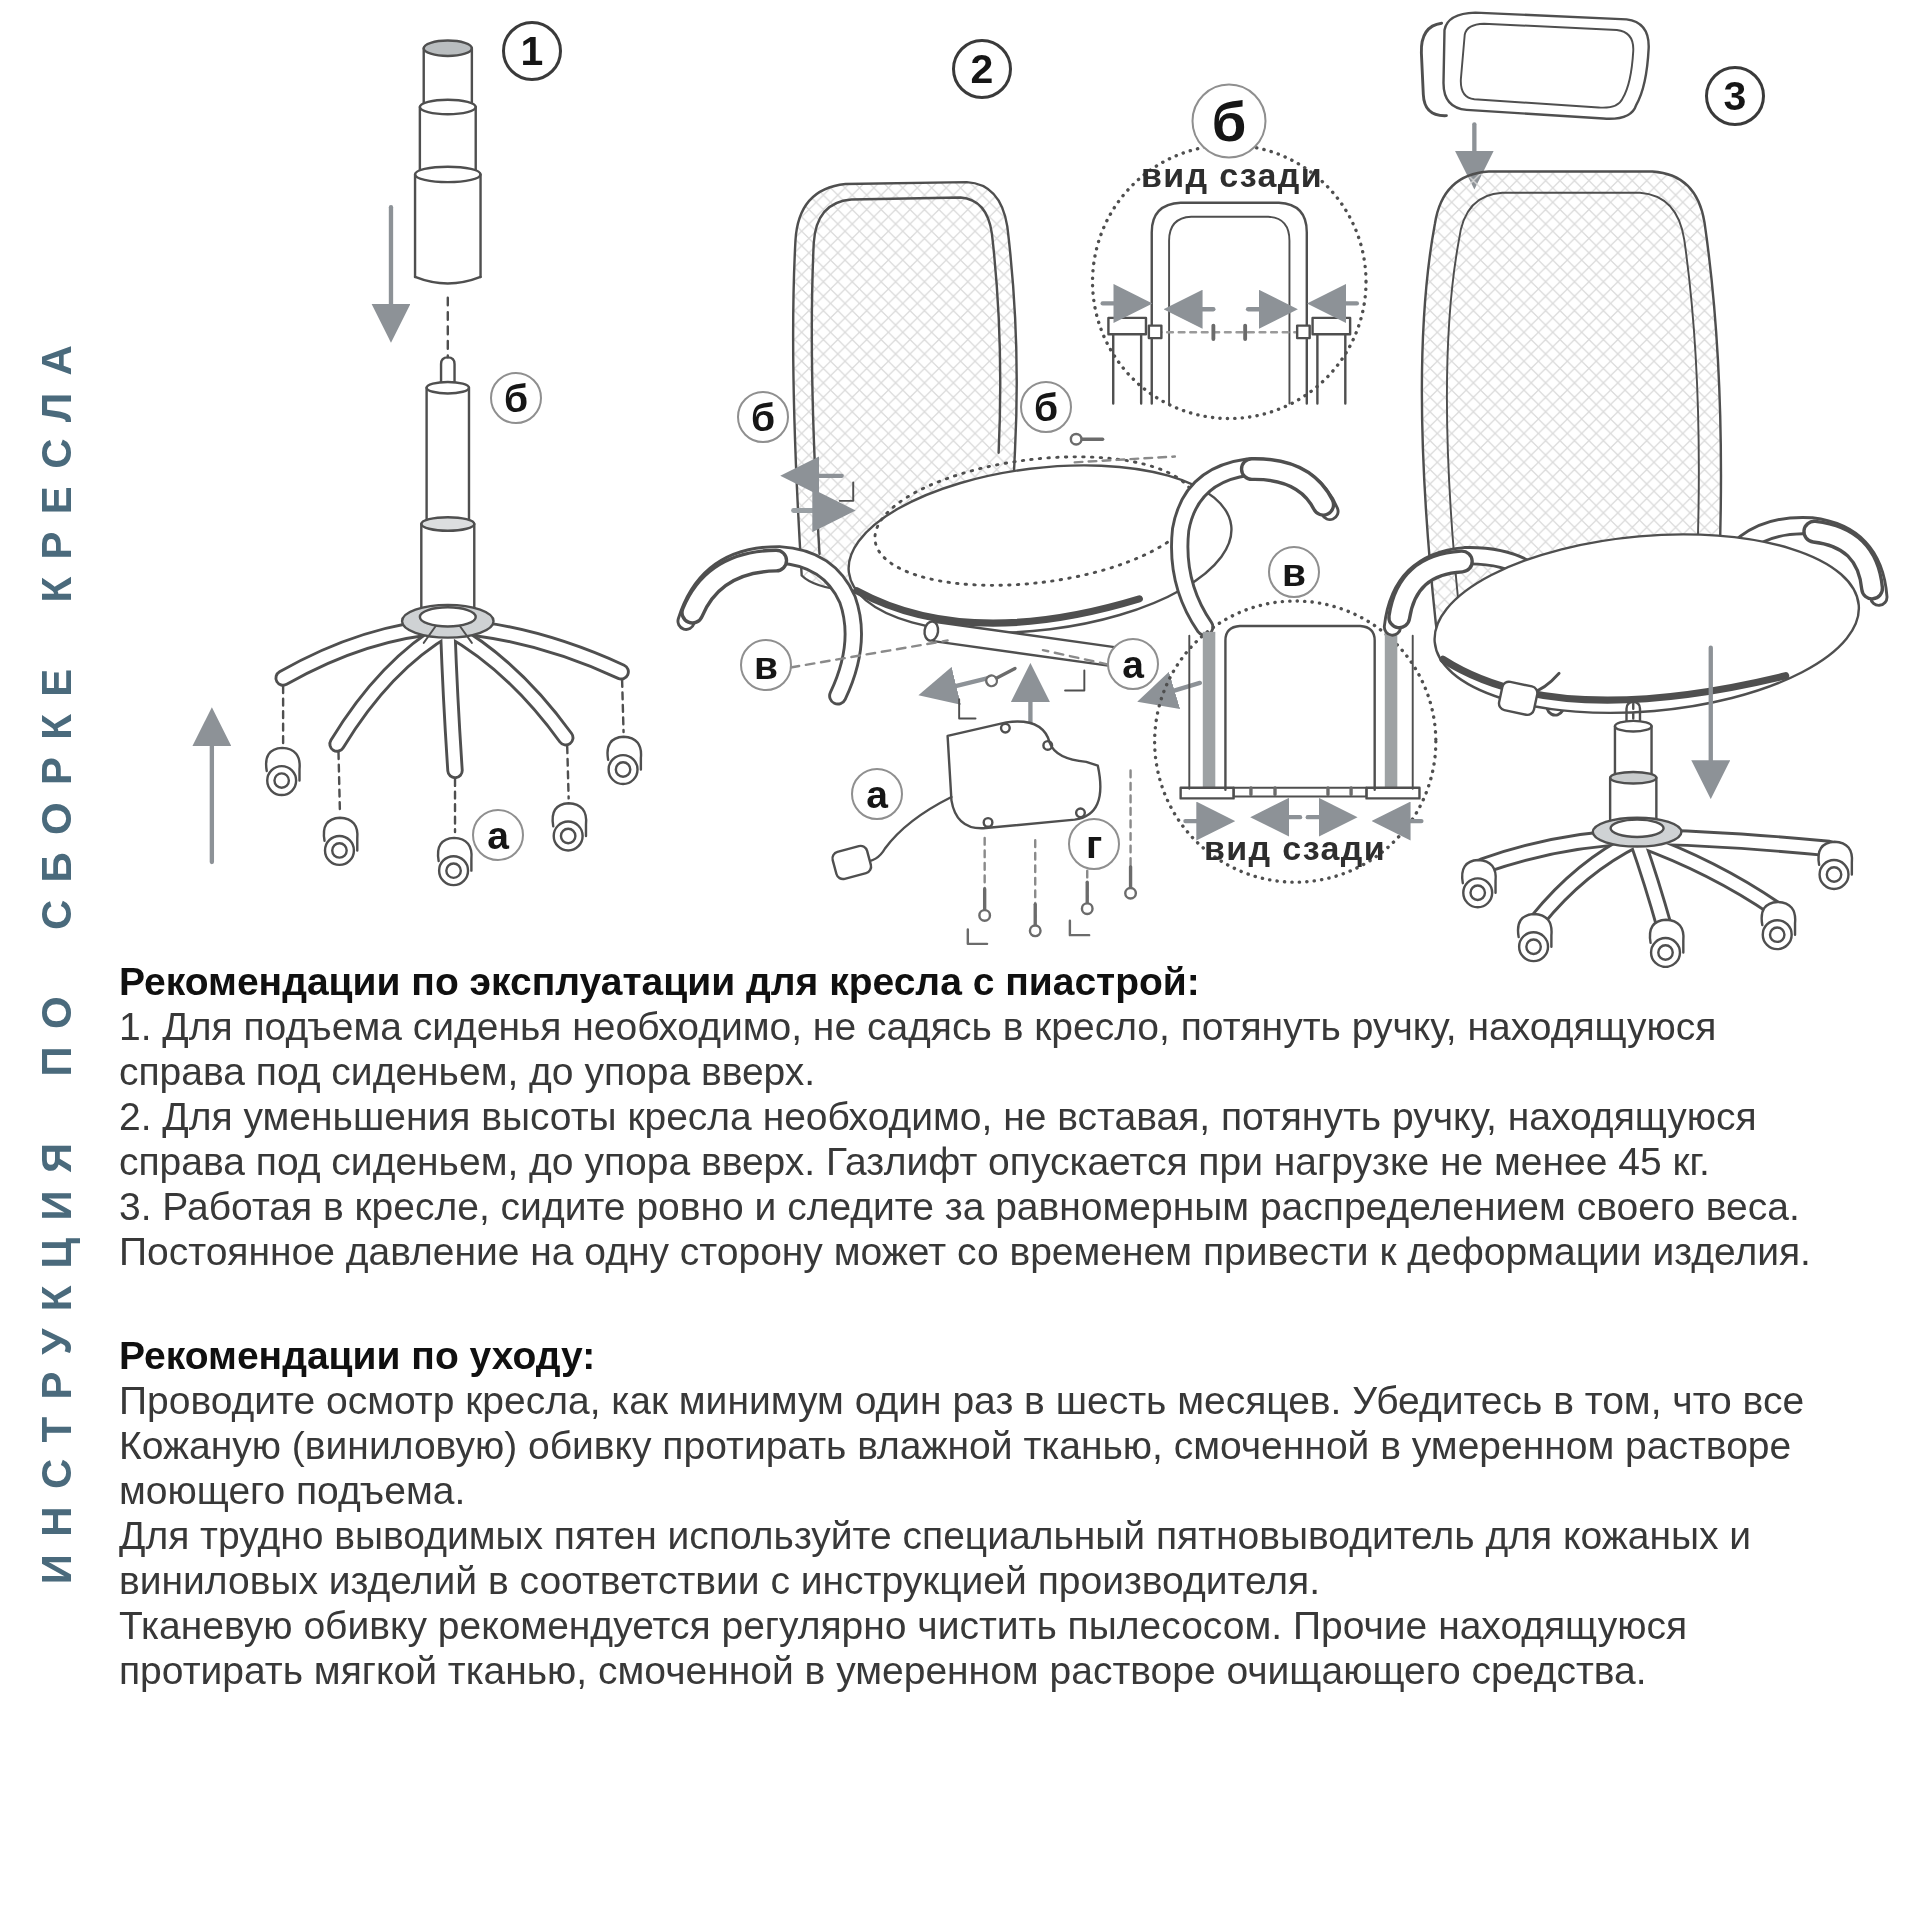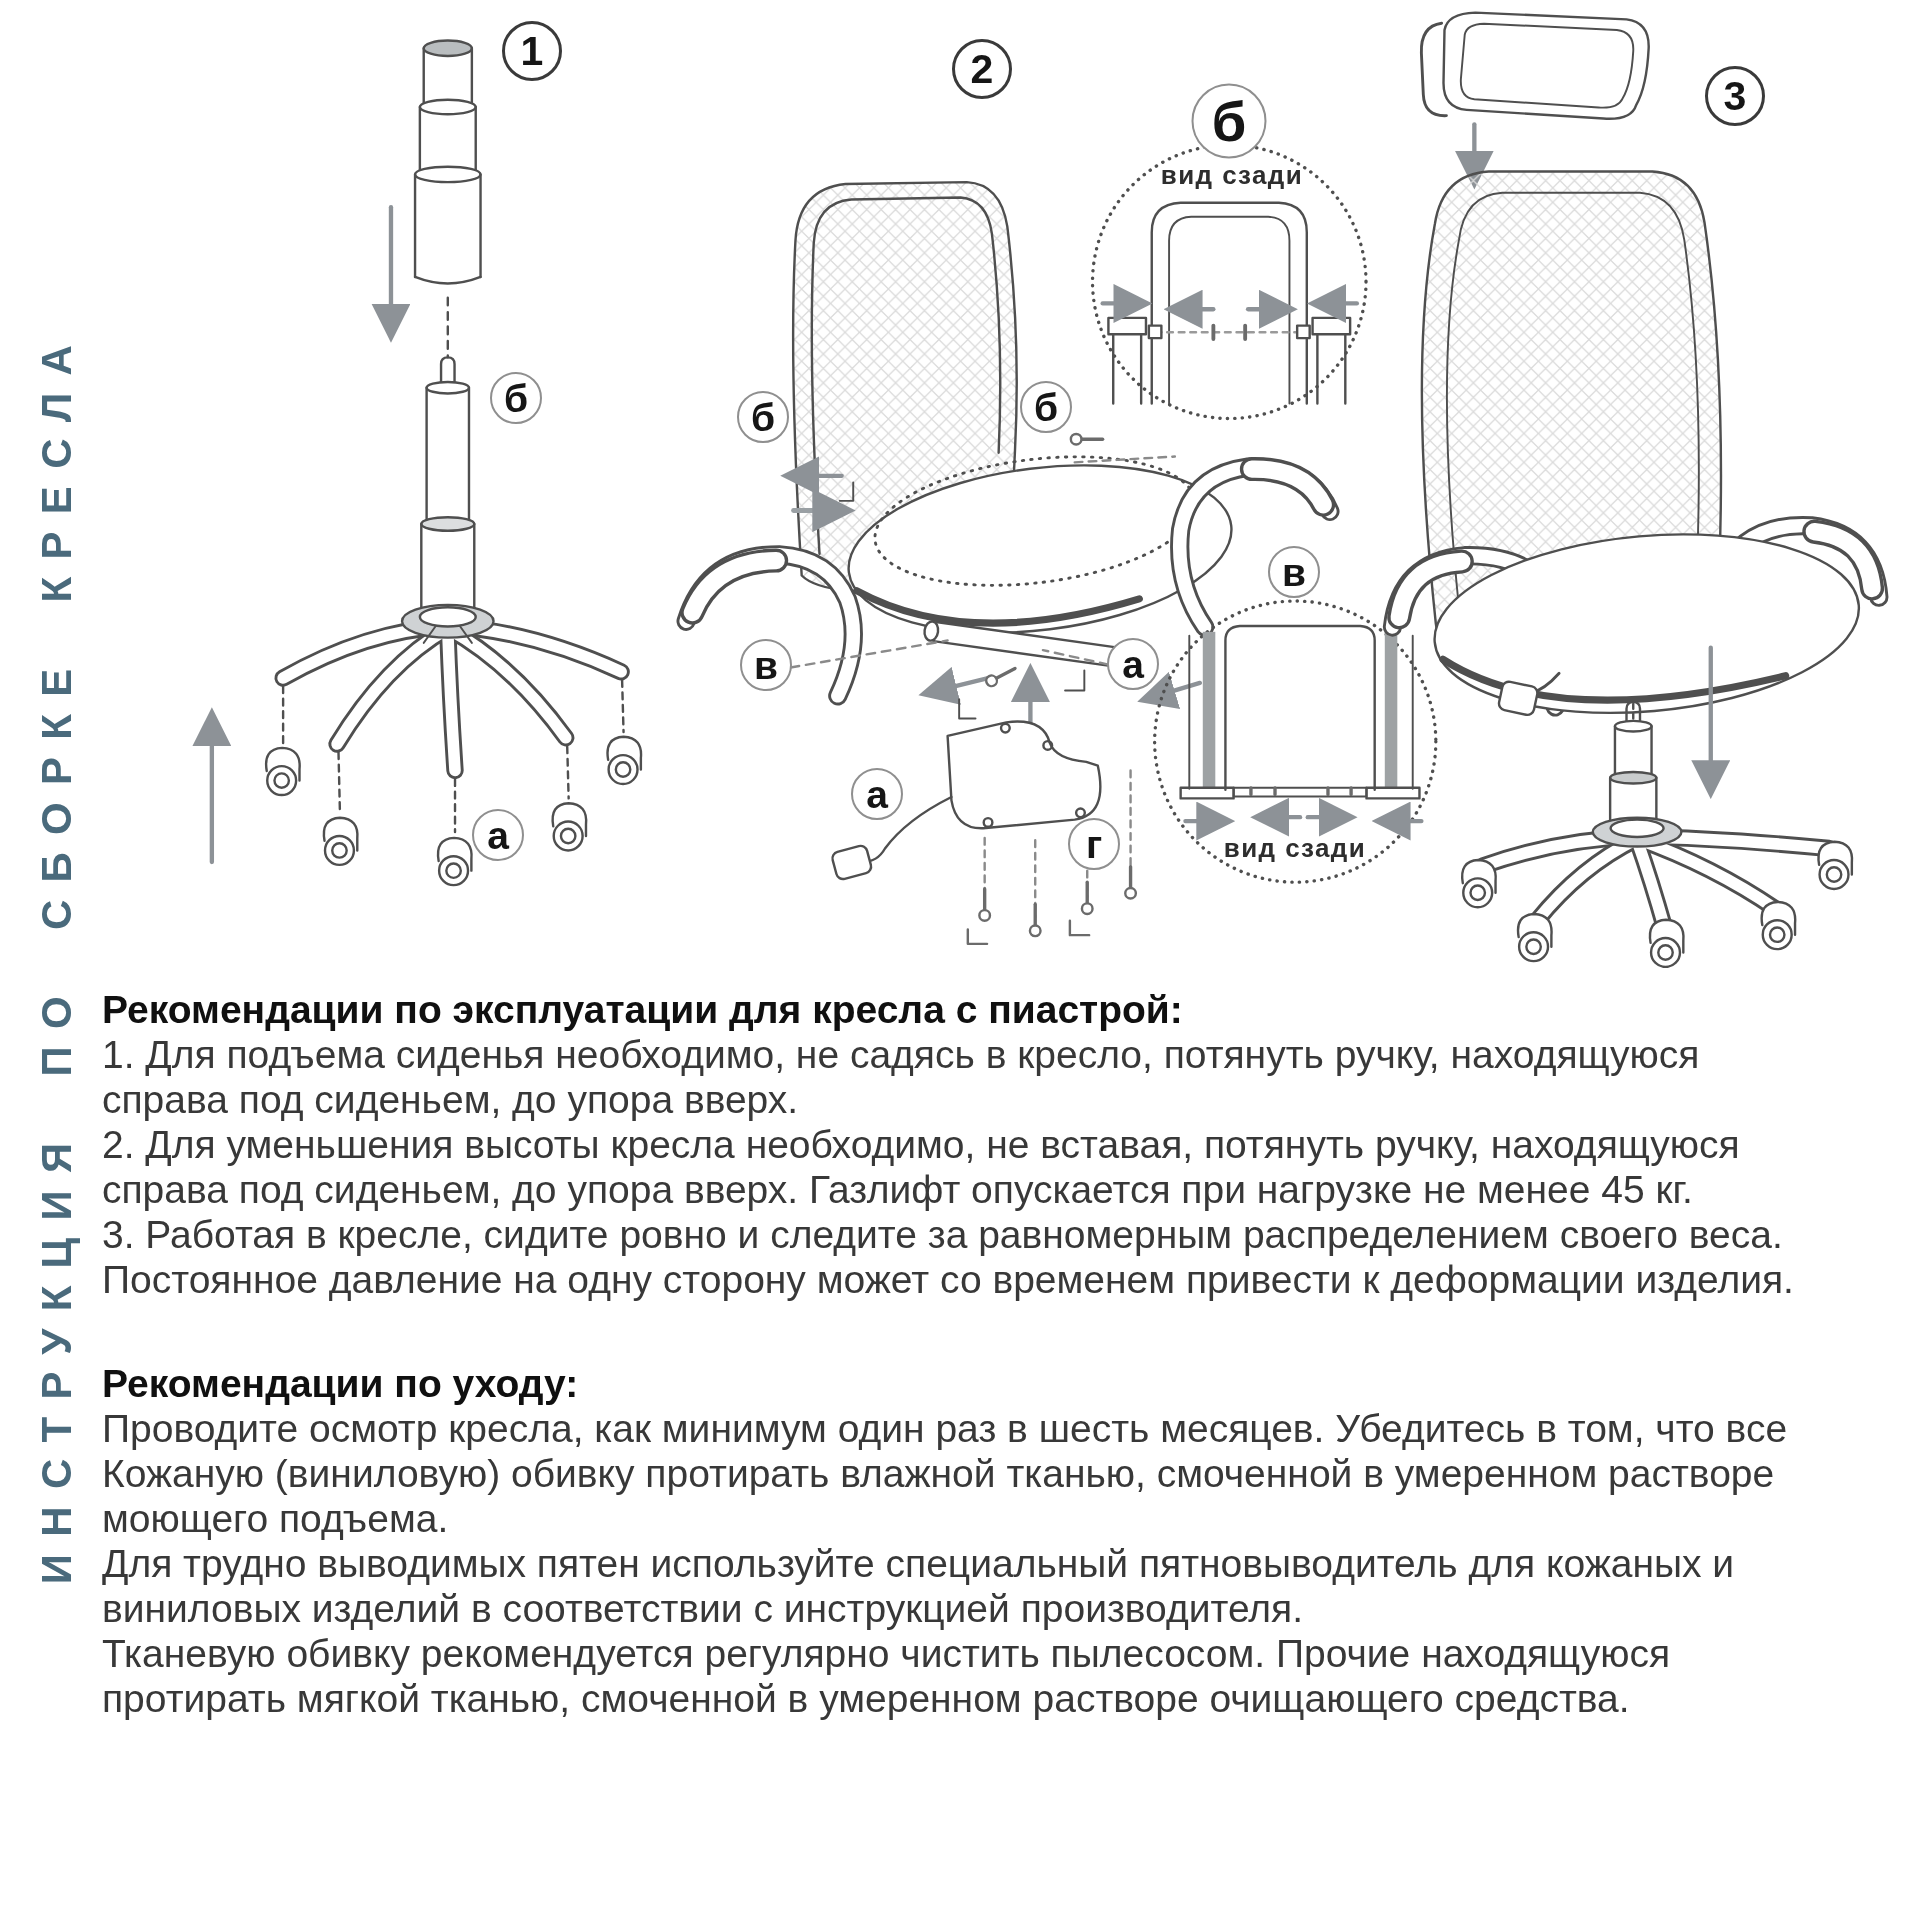--- a/index.html
+++ b/index.html
@@ -19,24 +19,24 @@
     position:absolute; transform:translate(-50%,-50%);
     background:#fff; border-radius:50%;
     display:flex; align-items:center; justify-content:center;
     font-weight:bold; color:#161616; line-height:1;
   }
   .badge.num{ width:54px; height:54px; border:3.9px solid #3a3a3a; font-size:41px; }
   .badge.letter{ width:48px; height:48px; border:2.4px solid #8f8f8f; font-size:39px; }
   .badge.letter.big{ width:71px; height:71px; font-size:56px; border-width:2.9px; }
   .rear-caption{
     position:absolute; transform:translate(-50%,-50%);
-    font-weight:bold; font-size:26px; color:#2e2e2e; letter-spacing:1.4px; white-space:nowrap;
+    font-weight:bold; font-size:34px; color:#2e2e2e; letter-spacing:1.4px; white-space:nowrap;
   }
   
-  .textblock{ position:absolute; left:102px; width:1772px; color:#383838;margin-top:28px; }
+  .textblock{ position:absolute; left:119px; width:1772px; color:#383838; }
   .textblock .heading{ font-weight:bold; color:#101010; }
   .textblock div{ font-size:39px; line-height:45px; white-space:nowrap; }
   svg{ position:absolute; left:0; top:0; }
 </style>
 </head>
 <body>
 
 <div class="page">
 
   <div class="vtitle">ИНСТРУКЦИЯ ПО СБОРКЕ КРЕСЛА</div>

